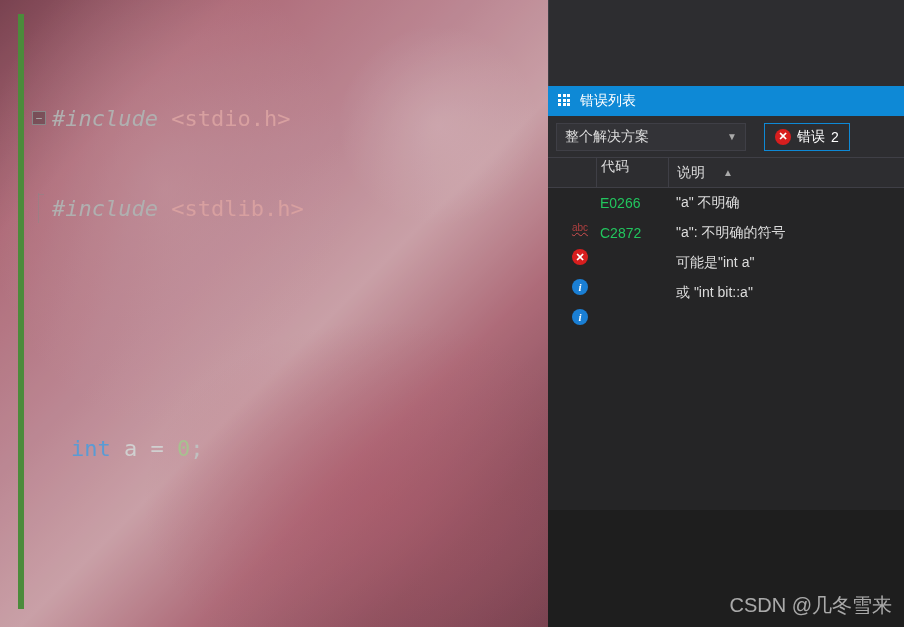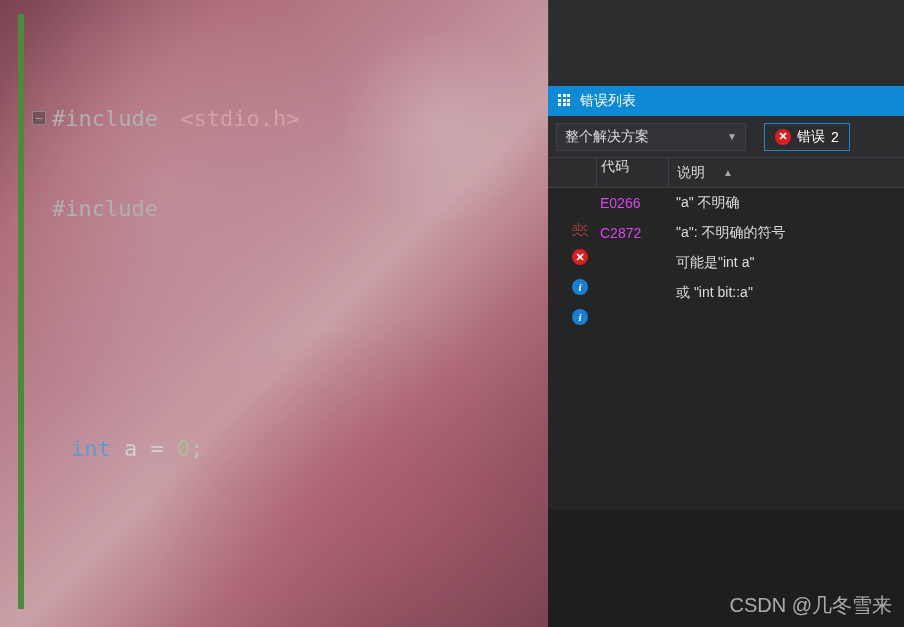--- a/index.html
+++ b/index.html
@@ -85,22 +85,22 @@
     }
     .fold-end::after {
       content: "";
       position: absolute;
       left: 6px;
       bottom: 14px;
       width: 6px;
       height: 1px;
       background: rgba(136,136,136,0.5);
     }
-    .tok-pp { color: #b0b0b0; }
-    .tok-str { color: #d8a0a0; margin-left: 9px; }
+    .tok-pp { color: #b0b0b0; font-style: italic; }
+    .tok-str { color: #d8a0a0; }
     .tok-type { color: #5a9bd4; margin-left: 19px; }
     .tok-ident { color: #d0d0d0; }
     .tok-punc { color: #c0c0c0; }
     .tok-num { color: #a8c090; }
 
     
     .error-panel {
       position: absolute;
       left: 548px;
       top: 0;
@@ -195,21 +195,21 @@
     .list-body { }
     .list-row {
       display: flex;
       align-items: center;
       height: 30px;
       padding: 0;
     }
     .cell-icon { width: 48px; display: flex; justify-content: flex-end; padding-right: 8px; align-items:center;margin-top:48px; }
     .cell-code { width: 72px; padding-left: 4px; }
     .cell-desc { flex: 1; padding-left: 8px; color: #ddd; }
-    .code-link { color: #d946ef; }
+    .code-link { color: #22c55e; }
     .abc-icon {
       color: #b04040;
       font-size: 10px;
       font-family: sans-serif;
       text-decoration: underline wavy #d05050 1px;
     }
     .watermark {
       position: absolute;
       right: 12px;
       bottom: 8px;
@@ -226,21 +226,21 @@
   <div class="editor-bg-tint"></div>
   <div class="green-bar"></div>
   <div class="code-area">
 
     <div class="row">
       <span class="fold-box">−</span>
       <span class="tok-pp">#include </span><span class="tok-str">&lt;stdio.h&gt;</span>
     </div>
     <div class="row">
       <span class="fold-line fold-end"></span>
-      <span class="tok-pp">#include </span>
+      <span class="tok-pp">#include </span><span class="tok-str">&lt;stdlib.h&gt;</span>
     </div>
 
     <div class="row"></div>
 
     <div class="row">
       <span style="display:inline-block;width:20px"></span>
       <span class="tok-type">int</span><span class="tok-ident"> a = </span><span class="tok-num">0</span><span class="tok-punc">;</span>
     </div>
 
     <div class="row"></div>

